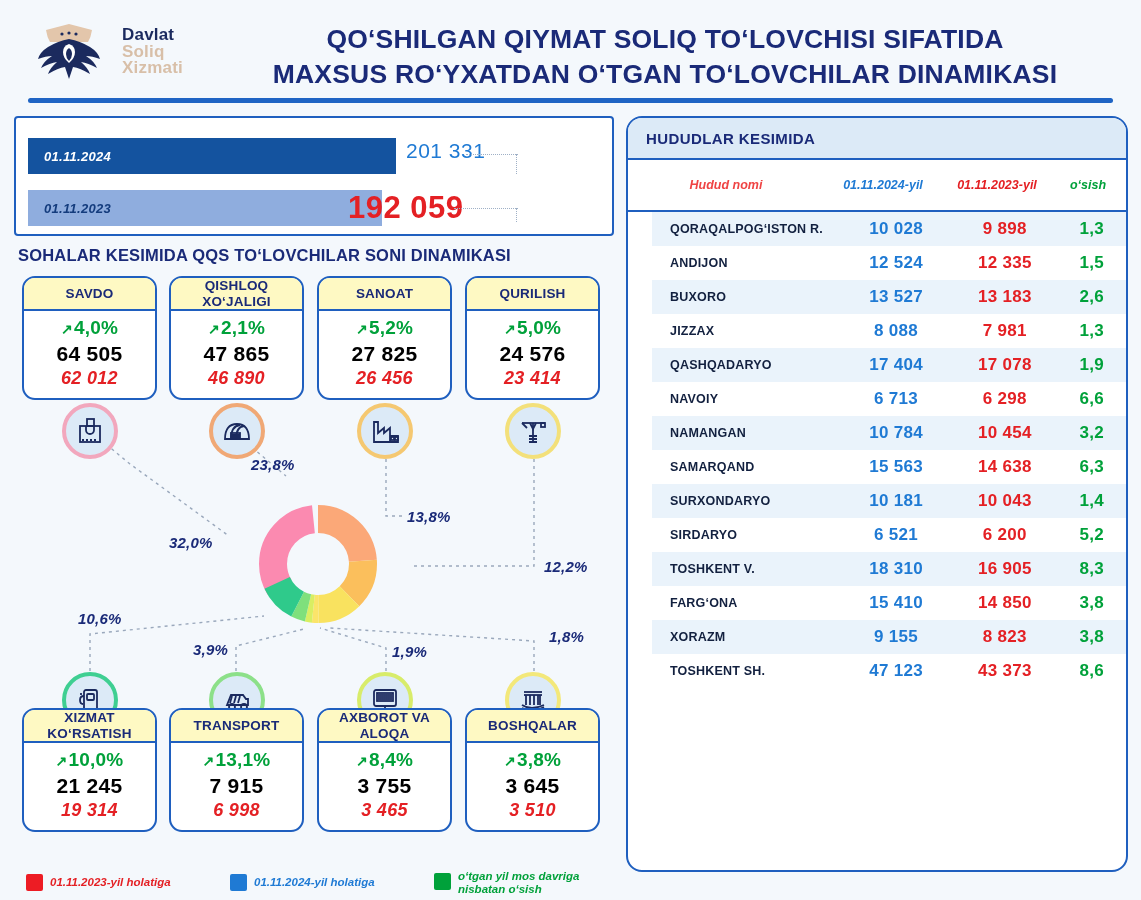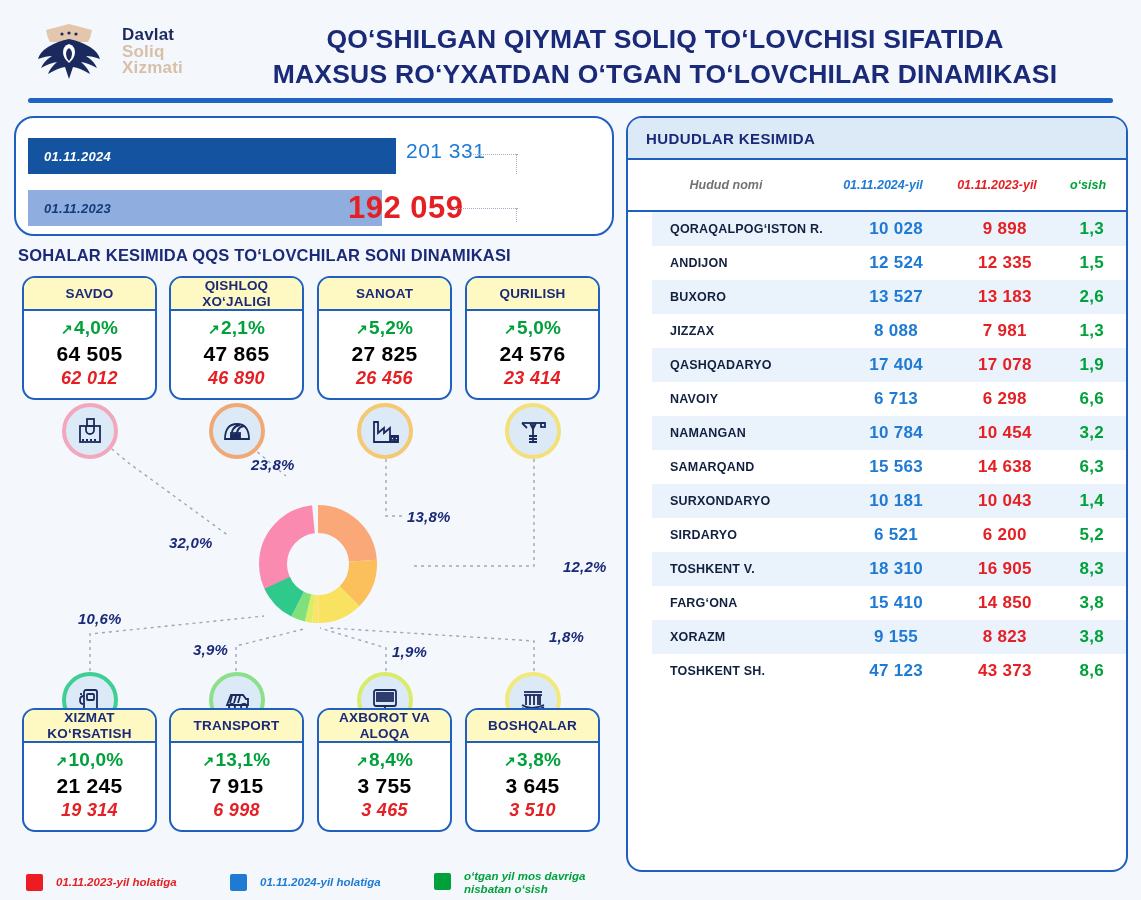--- a/index.html
+++ b/index.html
@@ -18,21 +18,21 @@
   #logo-text { display:flex; flex-direction:column; line-height:0.98; }
   #logo-text .l1 { font-size:17px; font-weight:bold; color:#1b2a5e; letter-spacing:.2px; }
   #logo-text .l2, #logo-text .l3 { font-size:17px; font-weight:bold; color:#d8bfa8; letter-spacing:.2px; }
   #title { position:absolute; left:215px; top:22px; width:900px; text-align:center;
            color:#1a2a78; font-weight:bold; font-size:26.5px; line-height:1.32; letter-spacing:.2px; }
 
   
   #left { position:absolute; left:14px; top:116px; width:600px; height:772px; }
 
   #summary-card { position:absolute; left:0; top:0; width:600px; height:120px;
-      background:#ffffff; border:2.5px solid #1f5fbf; border-radius:20px; }
+      background:#ffffff; border:2.5px solid #1f5fbf; border-radius:4px; }
   .sbar { position:absolute; display:flex; align-items:center; }
   #sbar-2024 { left:12px; top:20px; width:368px; height:36px; background:#14539f; }
   #sbar-2023 { left:12px; top:72px; width:354px; height:36px; background:#8fadde; }
   #sbar-2024 .sbar-label { color:#ffffff; }
   #sbar-2023 .sbar-label { color:#143c7d; }
   .sbar-label { font-size:13px; font-weight:bold; font-style:italic; padding-left:16px; letter-spacing:.3px; }
   #sval-2024 { position:absolute; left:390px; top:21px; font-size:21px; font-weight:normal; color:#1f7ad4; letter-spacing:.5px;}
   #sval-2023 { position:absolute; left:332px; top:72px; font-size:31px; font-weight:bold; color:#e42024; letter-spacing:.5px;}
   #growth-badge { position:absolute; left:505px; top:170px; width:80px; height:42px; background:#ffffff;
       border:2.5px solid #1f5fbf; border-radius:12px; display:flex; align-items:center; justify-content:center; }
@@ -57,34 +57,34 @@
 
   .icircle { position:absolute; width:56px; height:56px; border-radius:50%;
       background:#dceaf7; border:4px solid #ccc; display:flex; align-items:center; justify-content:center; }
   .icircle svg { width:32px; height:32px; }
 
   .donut-wrap { position:absolute; left:244px; top:388px; width:120px; height:120px; }
   .dlabel { position:absolute; font-size:15px; font-weight:bold; font-style:italic; color:#1a2a78; letter-spacing:.2px;}
 
   
   #legend { position:absolute; left:4px; top:752px; width:600px; height:36px; }
-  .lg { position:absolute; display:flex; align-items:center; gap:13px; }
+  .lg { position:absolute; display:flex; align-items:center; gap:7px; }
   .lg .sw { width:17px; height:17px; flex:none; border-radius:2px; }
   .lg .tx { font-size:11.5px; font-weight:bold; font-style:italic; line-height:1.15; }
 
   
   #right { position:absolute; left:626px; top:116px; width:502px; height:756px;
      background:#ffffff; border:2.5px solid #1f5fbf; border-radius:16px; overflow:hidden; }
   #tbl-title { height:42px; background:#dceaf7; display:flex; align-items:center;
      padding-left:18px; font-size:15px; font-weight:bold; color:#1a2a78; letter-spacing:.4px;
      border-bottom:2.5px solid #1f5fbf; }
   #tbl-head { height:52px; display:flex; align-items:center; background:#ffffff;
      border-bottom:2.5px solid #1f5fbf; }
   #tbl-head div { font-size:12.5px; font-weight:bold; font-style:italic; text-align:center; }
-  .c0 { width:196px; text-align:center !important; color:#737373; }
+  .c0 { width:196px; text-align:center !important; color:#ef4444; }
   .c1 { width:118px; color:#1f7ad4; }
   .c2 { width:110px; color:#e42024; }
   .c3 { width:72px; color:#00a13a; }
   .trow { height:34px; display:flex; align-items:center;margin-left:24px; }
   .trow.alt { background:#eaf3fb; }
   .trow .c0 { text-align:left !important; padding-left:18px; font-size:12.5px; font-weight:bold;
       color:#12203f; font-style:normal; letter-spacing:.2px;}
   .trow .c1 { font-size:17px; font-weight:bold; color:#1f7ad4; text-align:center; letter-spacing:.3px;}
   .trow .c2 { font-size:17px; font-weight:bold; color:#e42024; text-align:center; letter-spacing:.3px;}
   .trow .c3 { font-size:17px; font-weight:bold; color:#00a13a; text-align:center; letter-spacing:.3px;}
@@ -253,21 +253,21 @@
         <circle cx="60" cy="60" r="45" stroke="#7fe07c" stroke-dasharray="11.03 271.71" stroke-dashoffset="-151.26"></circle>
 
         <circle cx="60" cy="60" r="45" stroke="#2fca8b" stroke-dasharray="29.97 252.77" stroke-dashoffset="-162.29"></circle>
       </g>
     </svg>
   </div>
 
   <div class="dlabel" style="left:237px; top:340px;">23,8%</div>
   <div class="dlabel" style="left:393px; top:392px;">13,8%</div>
   <div class="dlabel" style="left:155px; top:418px;">32,0%</div>
-  <div class="dlabel" style="left:530px; top:442px;margin-left:19px;">12,2%</div>
+  <div class="dlabel" style="left:530px; top:442px;">12,2%</div>
   <div class="dlabel" style="left:64px; top:494px;">10,6%</div>
   <div class="dlabel" style="left:535px; top:512px;">1,8%</div>
   <div class="dlabel" style="left:179px; top:525px;">3,9%</div>
   <div class="dlabel" style="left:378px; top:527px;">1,9%</div>
 
   <div class="icircle" style="left:48px; top:556px; border-color:#3fcf92;">
     <svg viewBox="0 0 32 32" fill="none" stroke="#1b2a5e" stroke-width="1.8">
       <rect x="10" y="6" width="13" height="21" rx="2"></rect>
         <rect x="13" y="10" width="7" height="6" rx="1"></rect>
       <path d="M10 12 Q6 12 6 16 Q6 20 9 20"></path>

